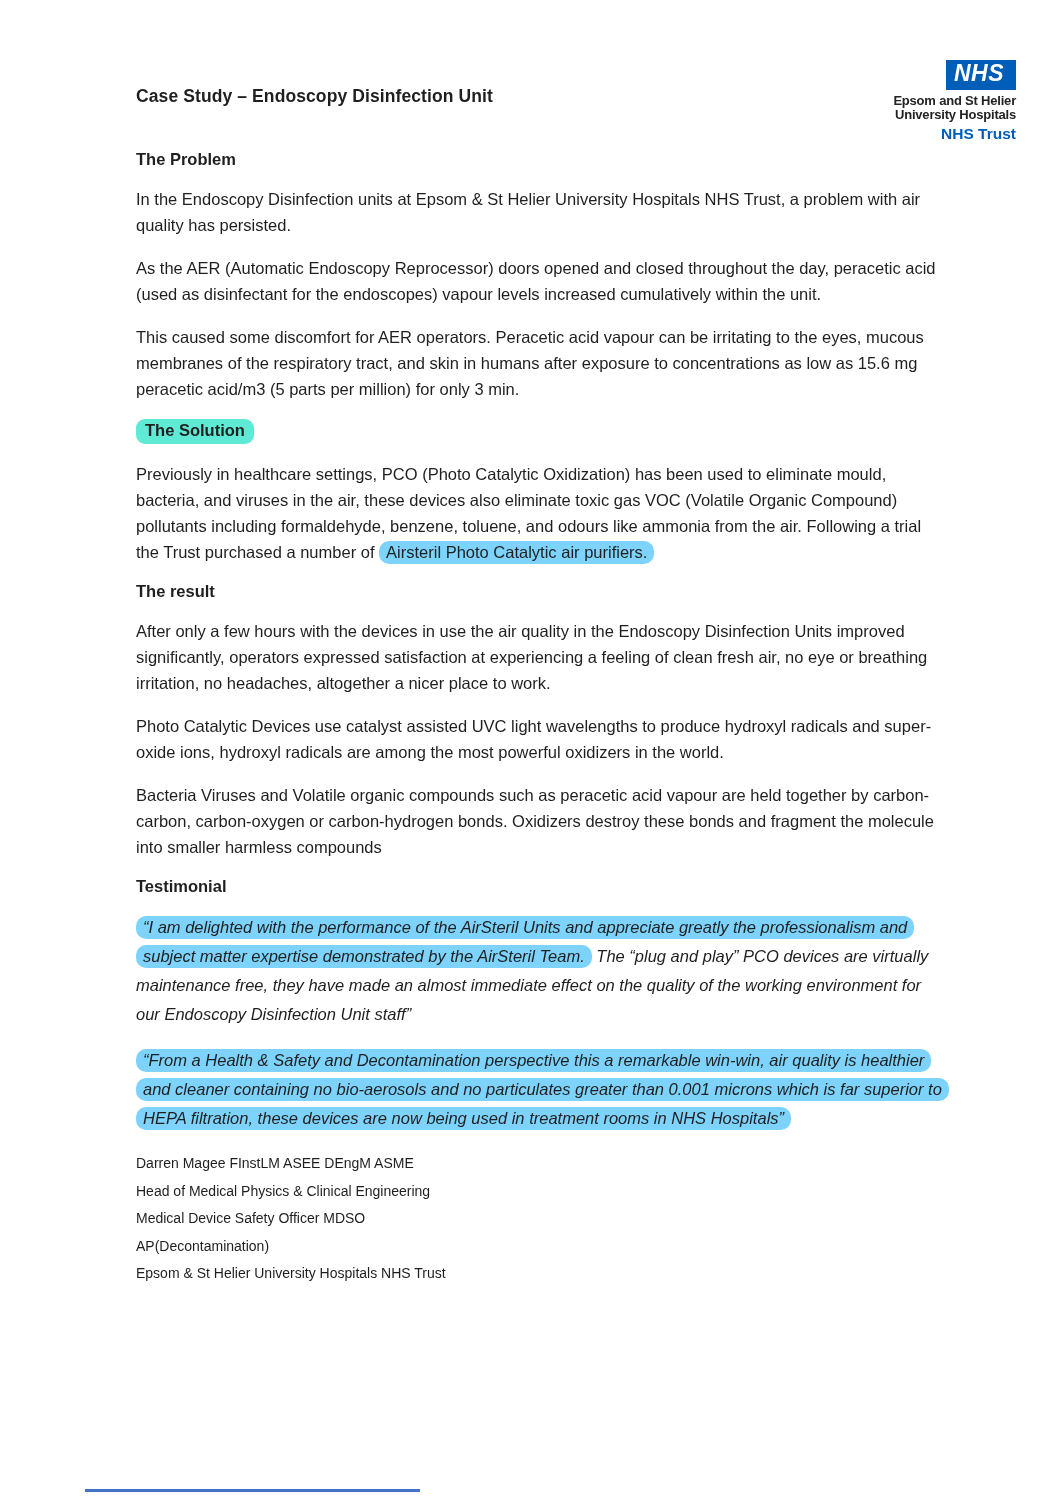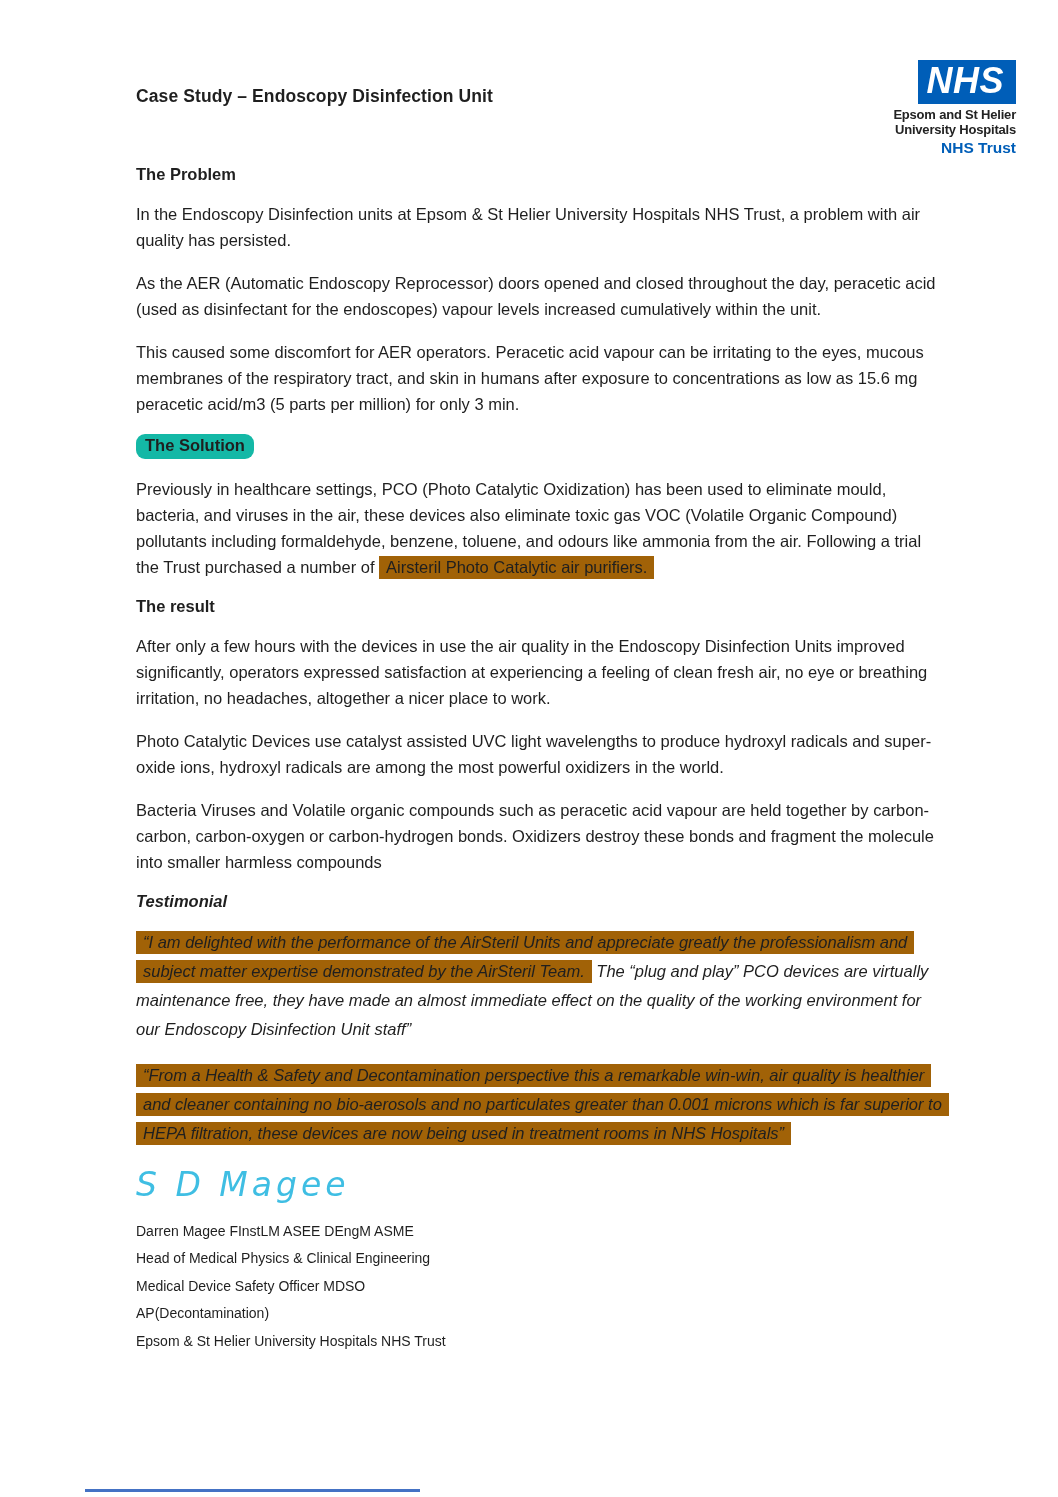--- a/index.html
+++ b/index.html
@@ -35,21 +35,21 @@
     display: flex;
     flex-direction: column;
     align-items: flex-end;
     line-height: 1.12;
   }
   .nhs-lozenge {
     background: #005EB8;
     color: #ffffff;
     font-weight: bold;
     font-style: italic;
-    font-size: 36px;
+    font-size: 23px;
     padding: 1px 12px 3px 8px;
     letter-spacing: 0.5px;
     margin-bottom: 4px;
   }
   .org-line {
     font-weight: bold;
     font-size: 13px;
     color: #232323;
     letter-spacing: -0.2px;
     white-space: nowrap;
@@ -65,30 +65,30 @@
     font-size: 16.5px;
     font-weight: bold;
     margin: 0 0 17px 0;
   }
   p.body-text {
     font-size: 16.5px;
     line-height: 26px;
     margin: 0 0 17px 0;
   }
   .hl {
-    background: #a16207;
-    border-radius: 0;
+    background: #7dd3fc;
+    border-radius: 10px;
     padding: 2px 7px 3px 7px;
     -webkit-box-decoration-break: clone;
     box-decoration-break: clone;
     text-align: right;
   }
   .hl-heading {
     display: inline-block;
-    background: #14b8a6;
+    background: #5eead4;
     border-radius: 9px;
     padding: 2px 9px 4px 9px;
     font-weight: bold;
   }
   .heading-wrap { margin: 0 0 17px 0; }
   p.testimonial {
     font-size: 16.5px;
     font-style: italic;
     line-height: 29px;
     margin: 0 0 17px 0;
@@ -147,27 +147,26 @@
 
     <div class="heading" style="margin-top:6px;">The result</div>
 
     <p class="body-text">After only a few hours with the devices in use the air quality in the Endoscopy Disinfection Units improved significantly, operators expressed satisfaction at experiencing a feeling of clean fresh air, no eye or breathing irritation, no headaches, altogether a nicer place to work.</p>
 
 
     <p class="body-text">Photo Catalytic Devices use catalyst assisted UVC light wavelengths to produce hydroxyl radicals and super-oxide ions, hydroxyl radicals are among the most powerful oxidizers in the world.</p>
 
     <p class="body-text">Bacteria Viruses and Volatile organic compounds such as peracetic acid vapour are held together by carbon-carbon, carbon-oxygen or carbon-hydrogen bonds. Oxidizers destroy these bonds and fragment the molecule into smaller harmless compounds</p>
 
-    <div class="heading" style="margin-top:4px;font-style:italic;">Testimonial</div>
+    <div class="heading" style="margin-top:4px;">Testimonial</div>
 
     <p class="testimonial"><span class="hl">“I am delighted with the performance of the AirSteril Units and appreciate greatly the professionalism and subject matter expertise demonstrated by the AirSteril Team.</span><span> The “plug and play” PCO devices are virtually maintenance free, they have made an almost immediate effect on the quality of the working environment for our Endoscopy Disinfection Unit staff”</span></p>
 
     <p class="testimonial" style="margin-top:16px;"><span class="hl">“From a Health &amp; Safety and Decontamination perspective this a remarkable win-win, air quality is healthier and cleaner containing no bio-aerosols and no particulates greater than 0.001 microns which is far superior to HEPA filtration, these devices are now being used in treatment rooms in NHS Hospitals”</span></p>
 
-    <div class="signature">S D Magee</div>
 
     <div class="credentials">
       <div class="cred-line">Darren Magee FInstLM ASEE DEngM ASME</div>
       <div class="cred-line">Head of Medical Physics &amp; Clinical Engineering</div>
       <div class="cred-line">Medical Device Safety Officer MDSO</div>
       <div class="cred-line">AP(Decontamination)</div>
       <div class="cred-line">Epsom &amp; St Helier University Hospitals NHS Trust</div>
     </div>
 
   </div>

